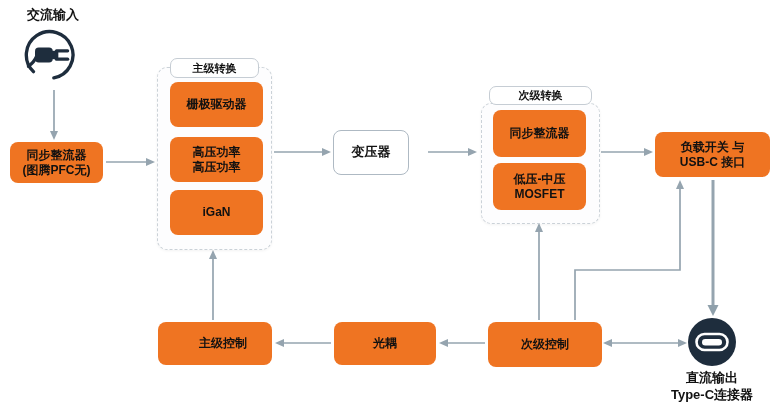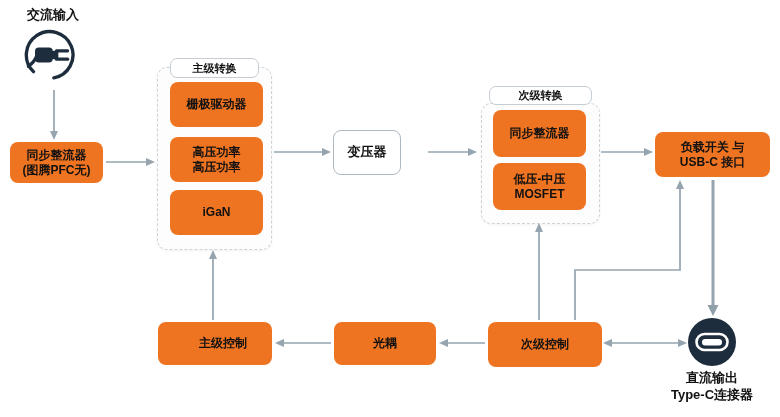--- a/index.html
+++ b/index.html
@@ -76,21 +76,21 @@
     <span>栅极驱动器</span>
   </div>
   <div class="node obox" style="left:170px;top:137px;width:93px;height:45px;">
     <span>高压功率</span>
     <span>高压功率</span>
   </div>
   <div class="node obox" style="left:170px;top:190px;width:93px;height:45px;">
     <span>iGaN</span>
   </div>
 
-  <div class="node wbox" style="left:333px;top:130px;width:68px;height:45px;">
+  <div class="node wbox" style="left:333px;top:130px;width:76px;height:45px;">
     <span>变压器</span>
   </div>
 
   <div class="group" style="left:481px;top:103px;width:117px;height:119px;"></div>
   <div class="pill" style="left:489px;top:86px;width:101px;height:17px;">次级转换</div>
 
   <div class="node obox" style="left:493px;top:110px;width:93px;height:47px;">
     <span>同步整流器</span>
   </div>
   <div class="node obox" style="left:493px;top:163px;width:93px;height:47px;">

